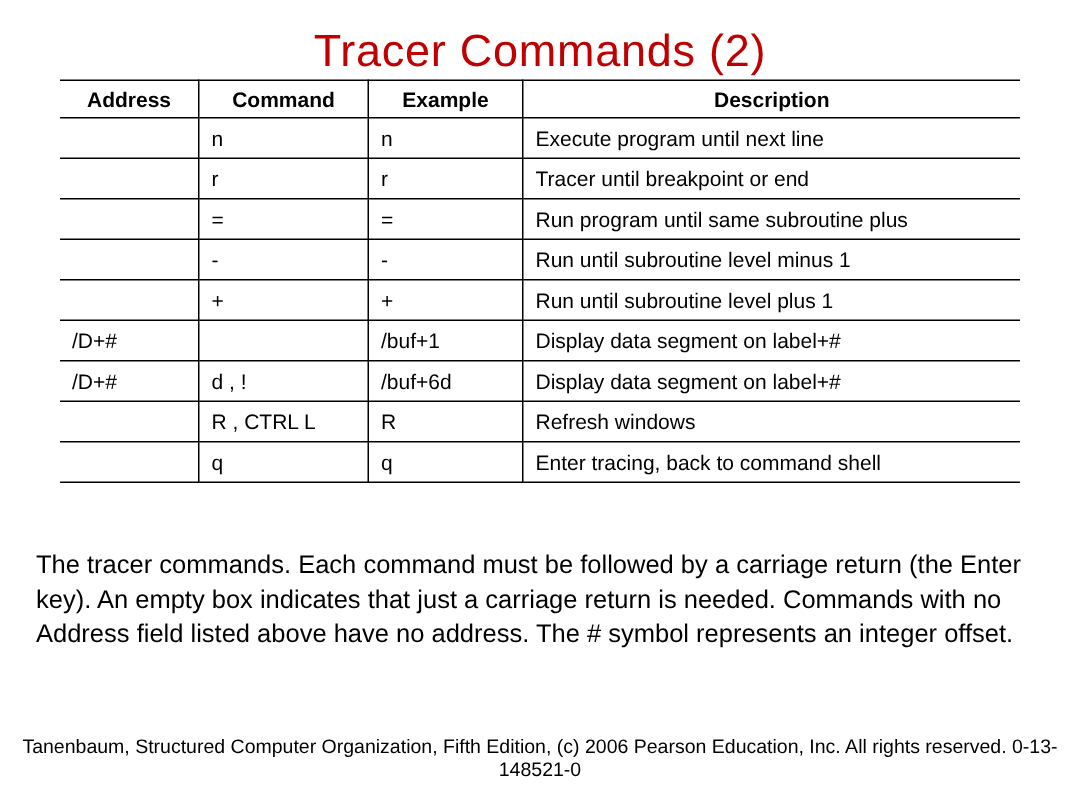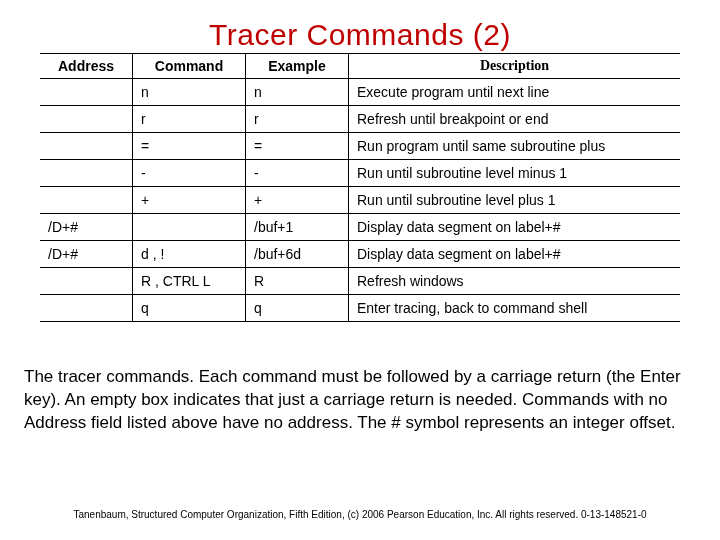--- a/index.html
+++ b/index.html
@@ -47,34 +47,34 @@
     border-left: 1px solid #000;
     border-right: 1px solid #000;
     vertical-align: middle;
     height: 18px;
   }
   table.cmd th:first-child, table.cmd td:first-child { border-left: none; }
   table.cmd th:last-child,  table.cmd td:last-child  { border-right: none; }
   .col-addr { width: 80px; }
   .col-cmd  { width: 100px; }
   .col-ex   { width: 90px; }
-  .col-desc { width: auto; font-family: Liberation Serif, serif; }
+  .col-desc { width: auto; }
   .caption {
     font-size: 17px;
     line-height: 1.35;
     margin: 44px 0 0 0;
     padding: 0 2px;
   }
   .footer {
     position: absolute;
     bottom: 20px;
     left: 0;
     width: 720px;
     text-align: center;
-    font-size: 10px;
+    font-size: 13px;
   }
 </style>
 </head>
 <body>
 
 <div class="slide">
 
   <h1 class="title">Tracer Commands (2)</h1>
 
   <table class="cmd">
@@ -90,21 +90,21 @@
       <tr>
         <td></td>
         <td>n</td>
         <td>n</td>
         <td>Execute program until next line</td>
       </tr>
       <tr>
         <td></td>
         <td>r</td>
         <td>r</td>
-        <td>Refresh until breakpoint or end</td>
+        <td>Tracer until breakpoint or end</td>
       </tr>
       <tr>
         <td></td>
         <td>=</td>
         <td>=</td>
         <td>Run program until same subroutine plus</td>
       </tr>
       <tr>
         <td></td>
         <td>-</td>

